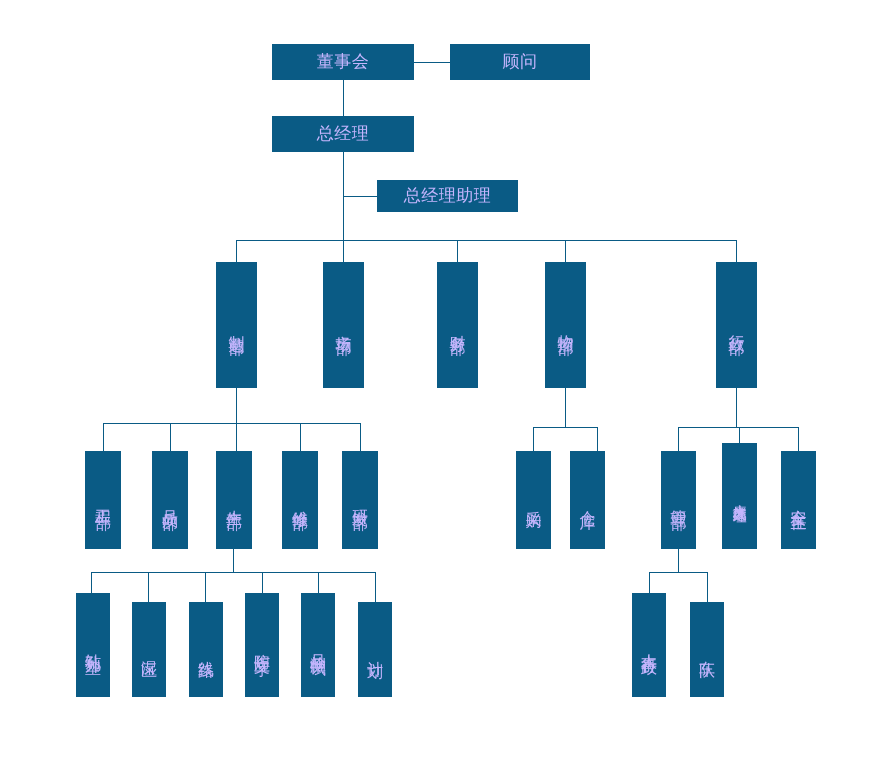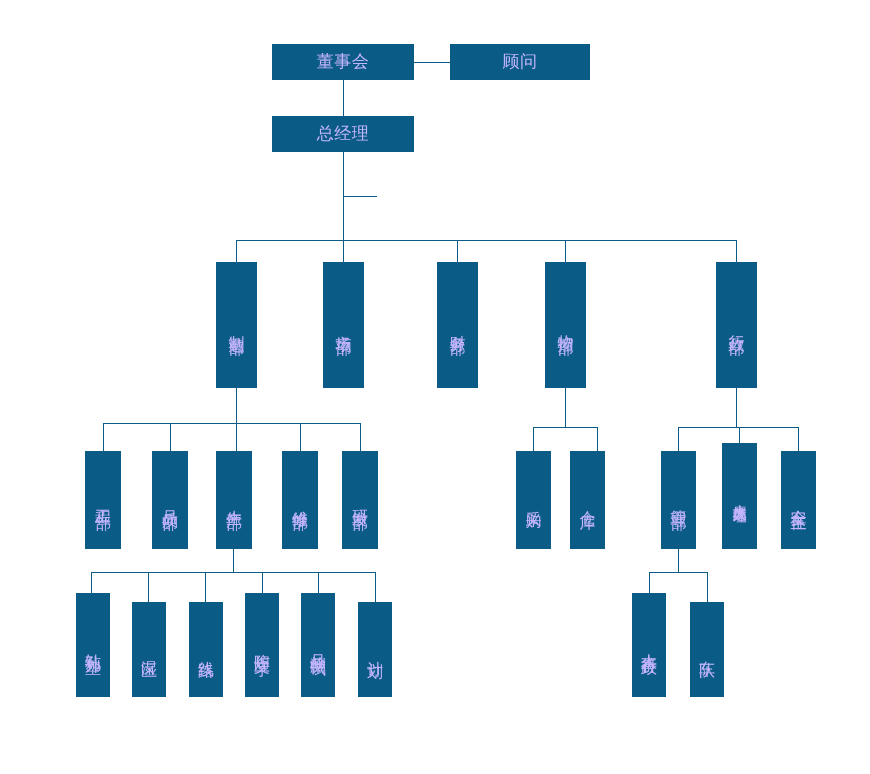--- a/index.html
+++ b/index.html
@@ -104,20 +104,21 @@
   <div class="conn v" style="left:678px; top:547px; height:25px;"></div>
   <div class="conn h" style="left:649px; top:572px; width:58px;"></div>
   <div class="conn v" style="left:649px; top:572px; height:21px;"></div>
   <div class="conn v" style="left:707px; top:572px; height:30px;"></div>
 
   <div class="node horiz" style="left:272px; top:44px; width:142px; height:36px;">董事会</div>
   <div class="node horiz" style="left:450px; top:44px; width:140px; height:36px;">顾问</div>
 
   <div class="node horiz" style="left:272px; top:116px; width:142px; height:36px;">总经理</div>
 
+  <div class="node horiz" style="left:377px; top:180px; width:141px; height:32px;">总经理助理</div>
 
   <div class="node vert" style="left:216px; top:262px; width:41px; height:126px;">制造部</div>
   <div class="node vert" style="left:323px; top:262px; width:41px; height:126px;">市场部</div>
   <div class="node vert" style="left:437px; top:262px; width:41px; height:126px;">财务部</div>
   <div class="node vert" style="left:545px; top:262px; width:41px; height:126px;">物控部</div>
   <div class="node vert" style="left:716px; top:262px; width:41px; height:126px;">行政部</div>
 
   <div class="node vert" style="left:85px; top:451px; width:36px; height:98px;">工程部</div>
   <div class="node vert" style="left:152px; top:451px; width:36px; height:98px;">品质部</div>
   <div class="node vert" style="left:216px; top:451px; width:36px; height:98px;">生产部</div>

